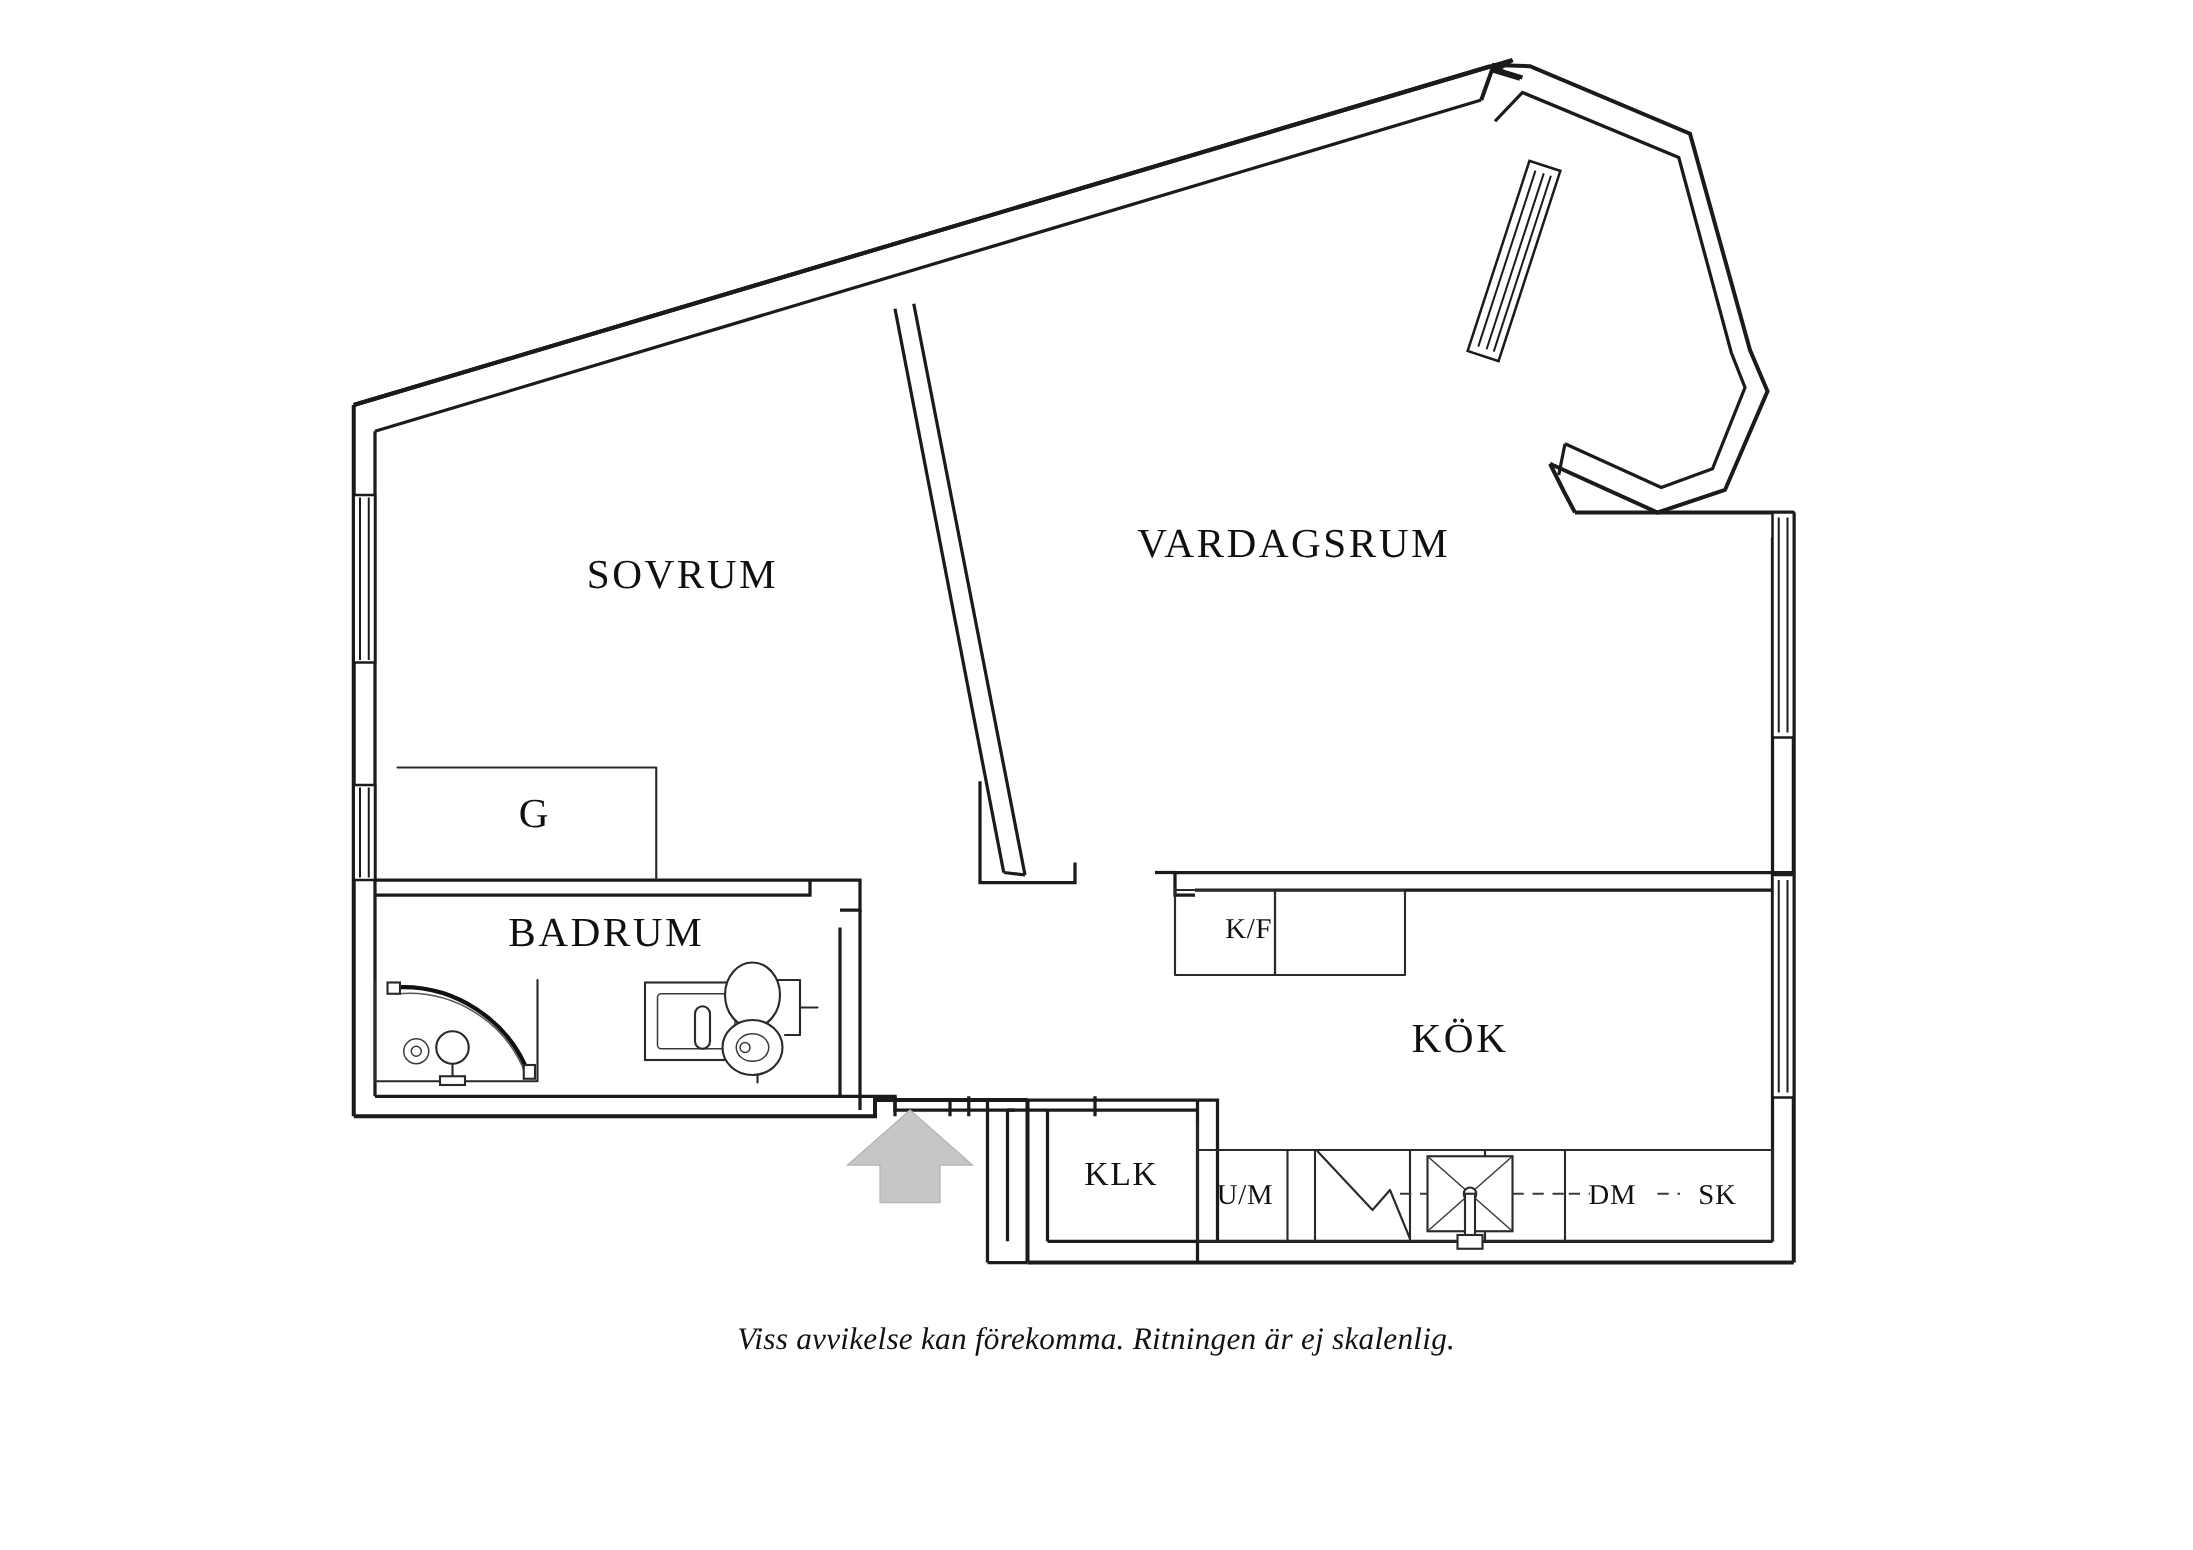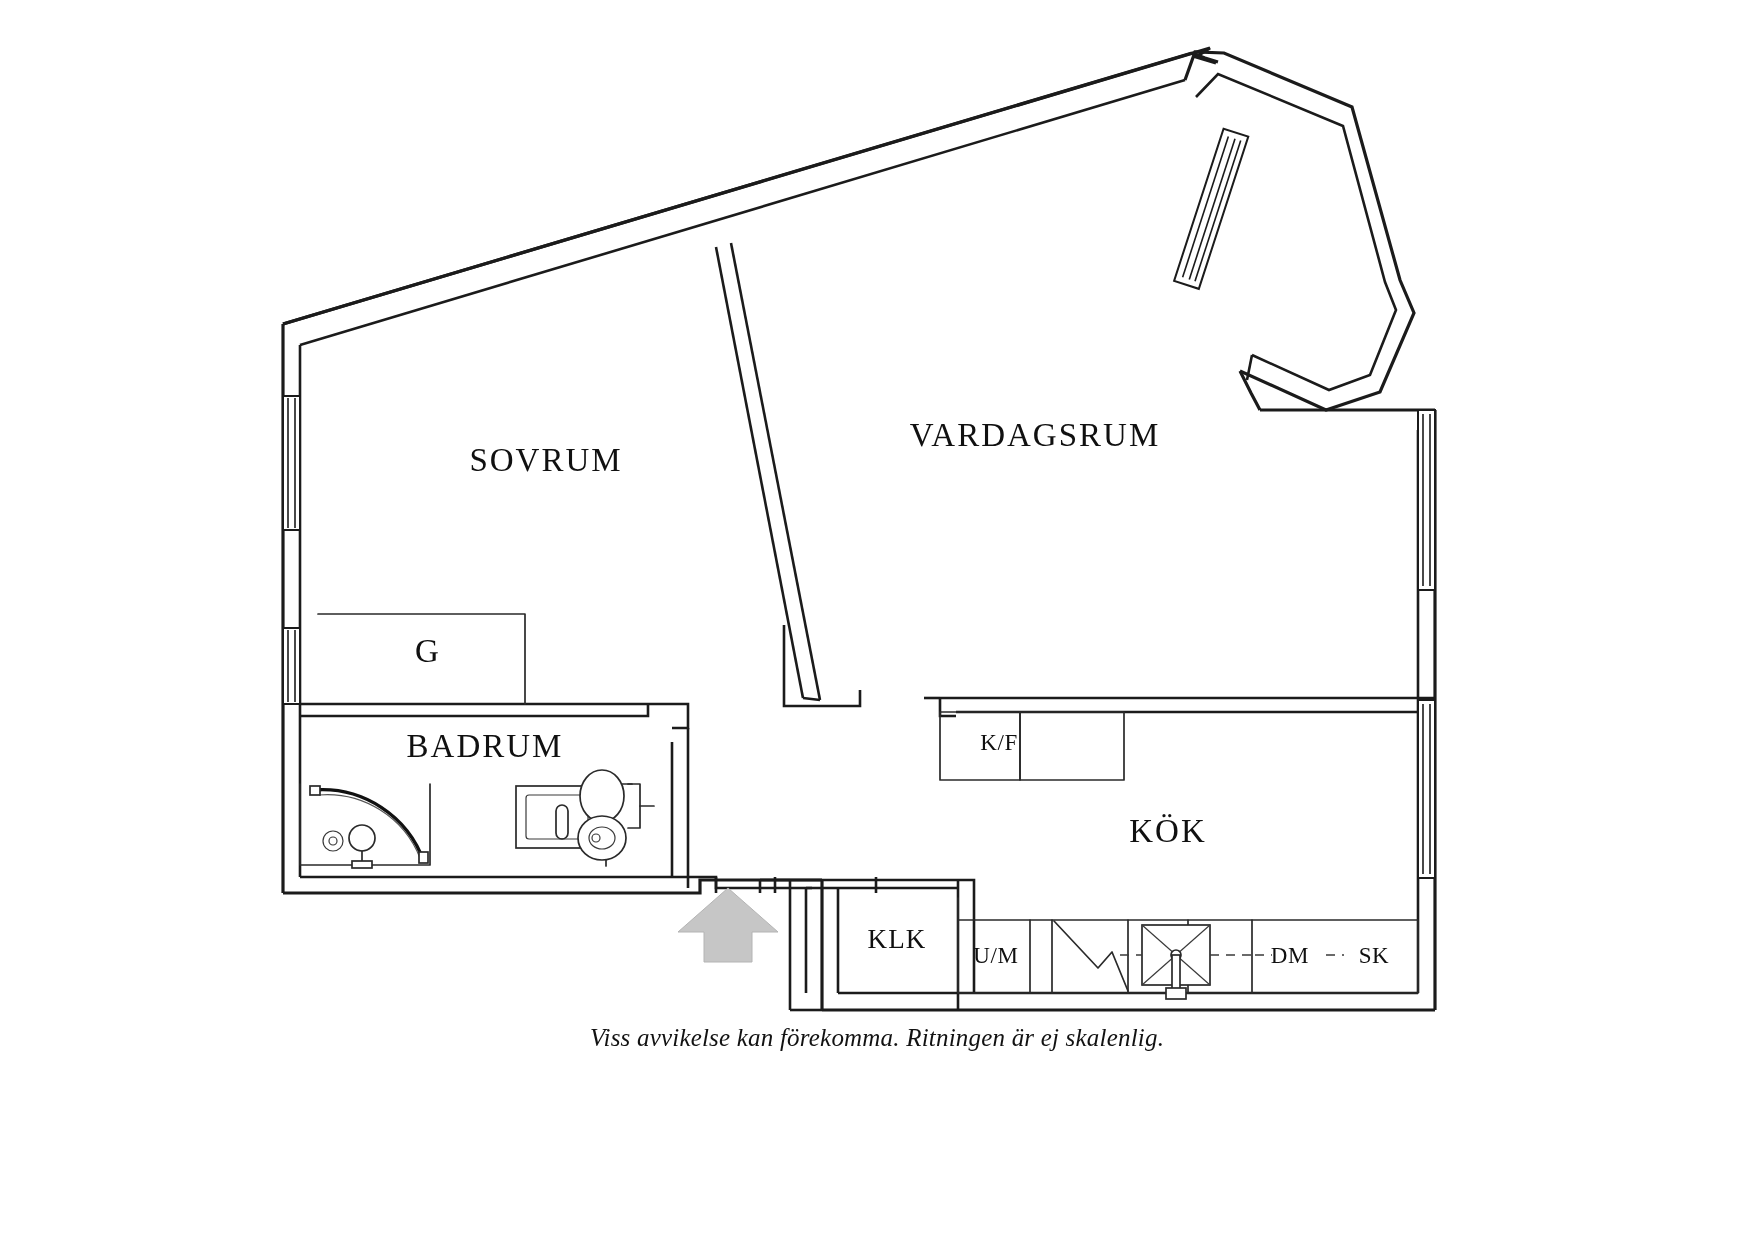--- a/index.html
+++ b/index.html
@@ -103,21 +103,21 @@
     letter-spacing: 1.2px;
   }
   .room-label.tiny {
     font-size: 23px;
     letter-spacing: 0.6px;
   }
   .caption-text {
     position: absolute;
     left: 0;
     right: 0;
-    top: 1024px;
+    top: 1058px;
     text-align: center;
     font-family: "Liberation Serif", "DejaVu Serif", serif;
     font-style: italic;
     font-size: 25px;
     color: #121212;
     letter-spacing: 0.2px;
   }
 </style>
 </head>
 <body>

